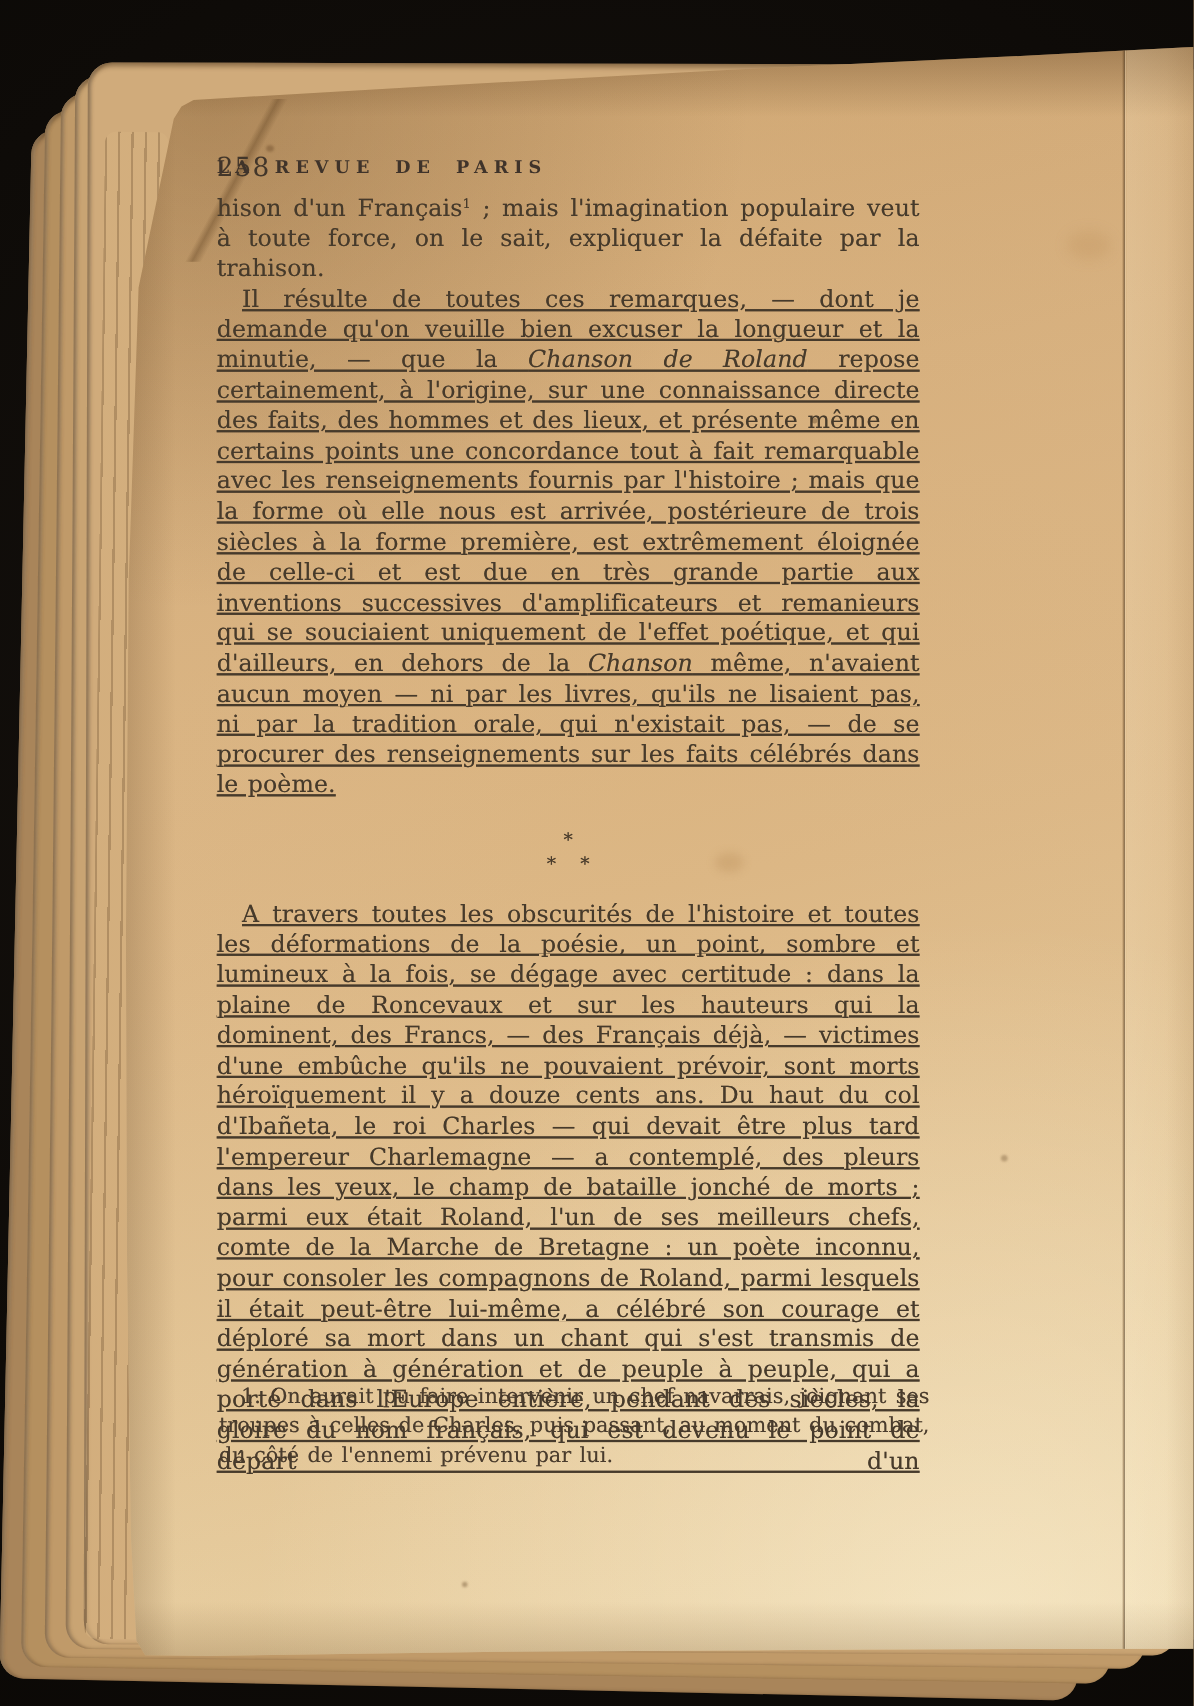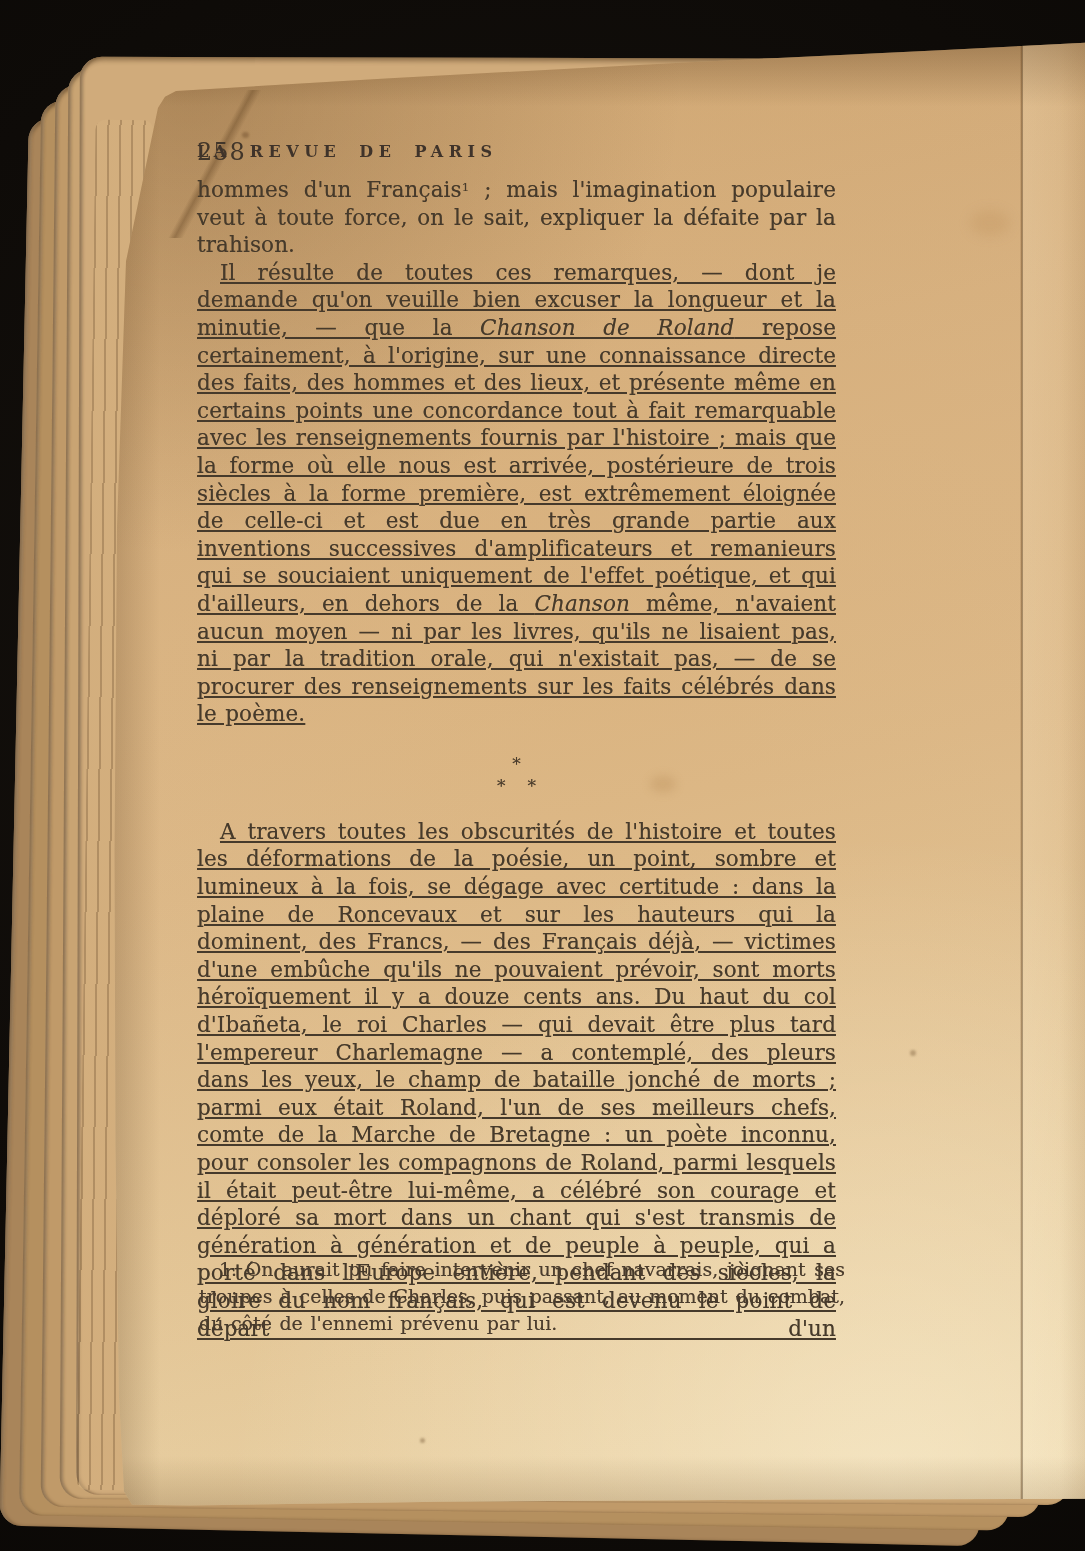--- a/index.html
+++ b/index.html
@@ -129,21 +129,21 @@
     <div class="stain" style="left:880px;top:170px;width:40px;height:26px;background:rgba(176,130,74,.18);filter:blur(6px);"></div>
   </div>
 
   <div class="print">
     <div class="page-header">
       <span class="page-number">258</span>
       <span class="journal-title">LA REVUE DE PARIS</span>
     </div>
 
     <div class="body-text">
-      <p><span>hommes d'un Français</span><sup>1</sup><span> ; mais l'imagination populaire veut à toute force, on le sait, expliquer la défaite par la trahison.</span></p>
+      <p><span>hison d'un Français</span><sup>1</sup><span> ; mais l'imagination populaire veut à toute force, on le sait, expliquer la défaite par la trahison.</span></p>
       <p class="indent"><span>Il résulte de toutes ces remarques, — dont je demande qu'on veuille bien excuser la longueur et la minutie, — que la </span><i>Chanson de Roland</i><span> repose certainement, à l'origine, sur une connaissance directe des faits, des hommes et des lieux, et présente même en certains points une concordance tout à fait remarquable avec les renseignements fournis par l'histoire ; mais que la forme où elle nous est arrivée, postérieure de trois siècles à la forme première, est extrêmement éloignée de celle-ci et est due en très grande partie aux inventions successives d'amplificateurs et remanieurs qui se souciaient uniquement de l'effet poétique, et qui d'ailleurs, en dehors de la </span><i>Chanson</i><span> même, n'avaient aucun moyen — ni par les livres, qu'ils ne lisaient pas, ni par la tradition orale, qui n'existait pas, — de se procurer des renseignements sur les faits célébrés dans le poème.</span></p>
       <div class="section-divider">
         <span>*</span>
         <span class="row2"><span>*</span><span>*</span></span>
       </div>
       <p class="indent fulljust"><span>A travers toutes les obscurités de l'histoire et toutes les déformations de la poésie, un point, sombre et lumineux à la fois, se dégage avec certitude : dans la plaine de Roncevaux et sur les hauteurs qui la dominent, des Francs, — des Français déjà, — victimes d'une embûche qu'ils ne pouvaient prévoir, sont morts héroïquement il y a douze cents ans. Du haut du col d'Ibañeta, le roi Charles — qui devait être plus tard l'empereur Charlemagne — a contemplé, des pleurs dans les yeux, le champ de bataille jonché de morts ; parmi eux était Roland, l'un de ses meilleurs chefs, comte de la Marche de Bretagne : un poète inconnu, pour consoler les compagnons de Roland, parmi lesquels il était peut-être lui-même, a célébré son courage et déploré sa mort dans un chant qui s'est transmis de génération à génération et de peuple à peuple, qui a porté dans l'Europe entière, pendant des siècles, la gloire du nom français, qui est devenu le point de départ d'un</span></p>
     </div>
 
     <div class="footnote">
       <p><span>1. On aurait pu faire intervenir un chef navarrais, joignant ses troupes à celles de Charles, puis passant, au moment du combat, du côté de l'ennemi prévenu par lui.</span></p>

